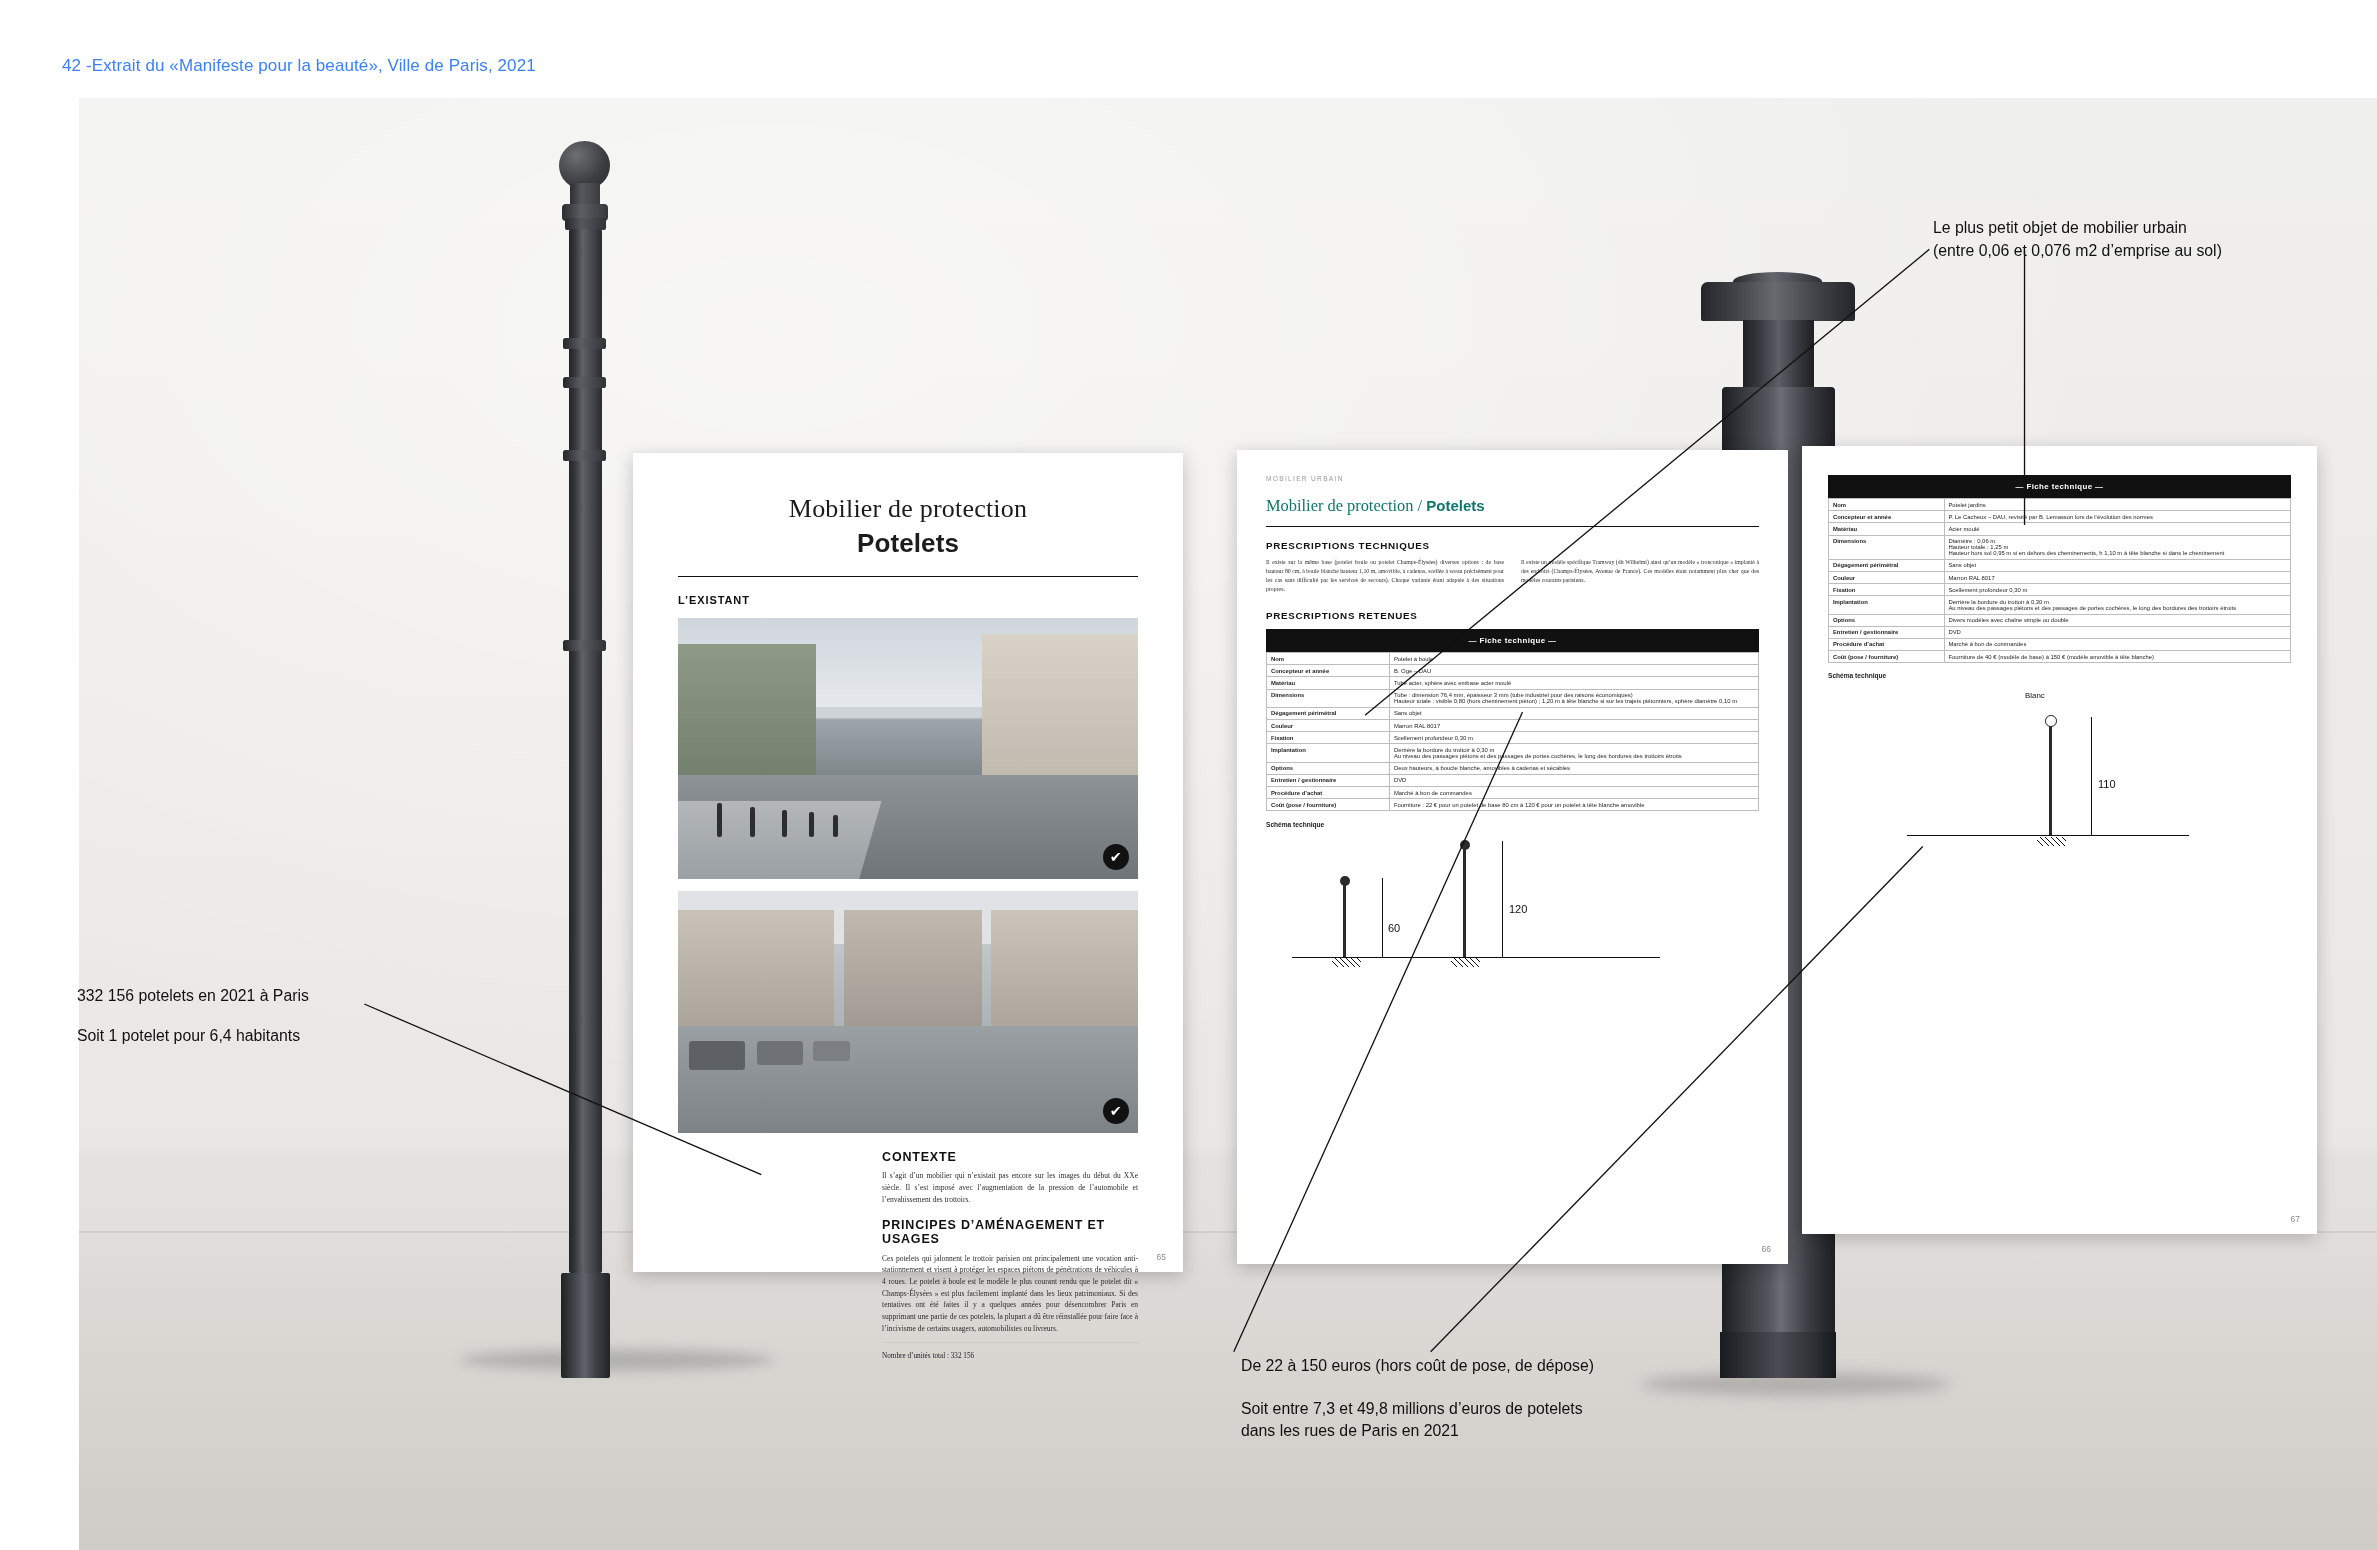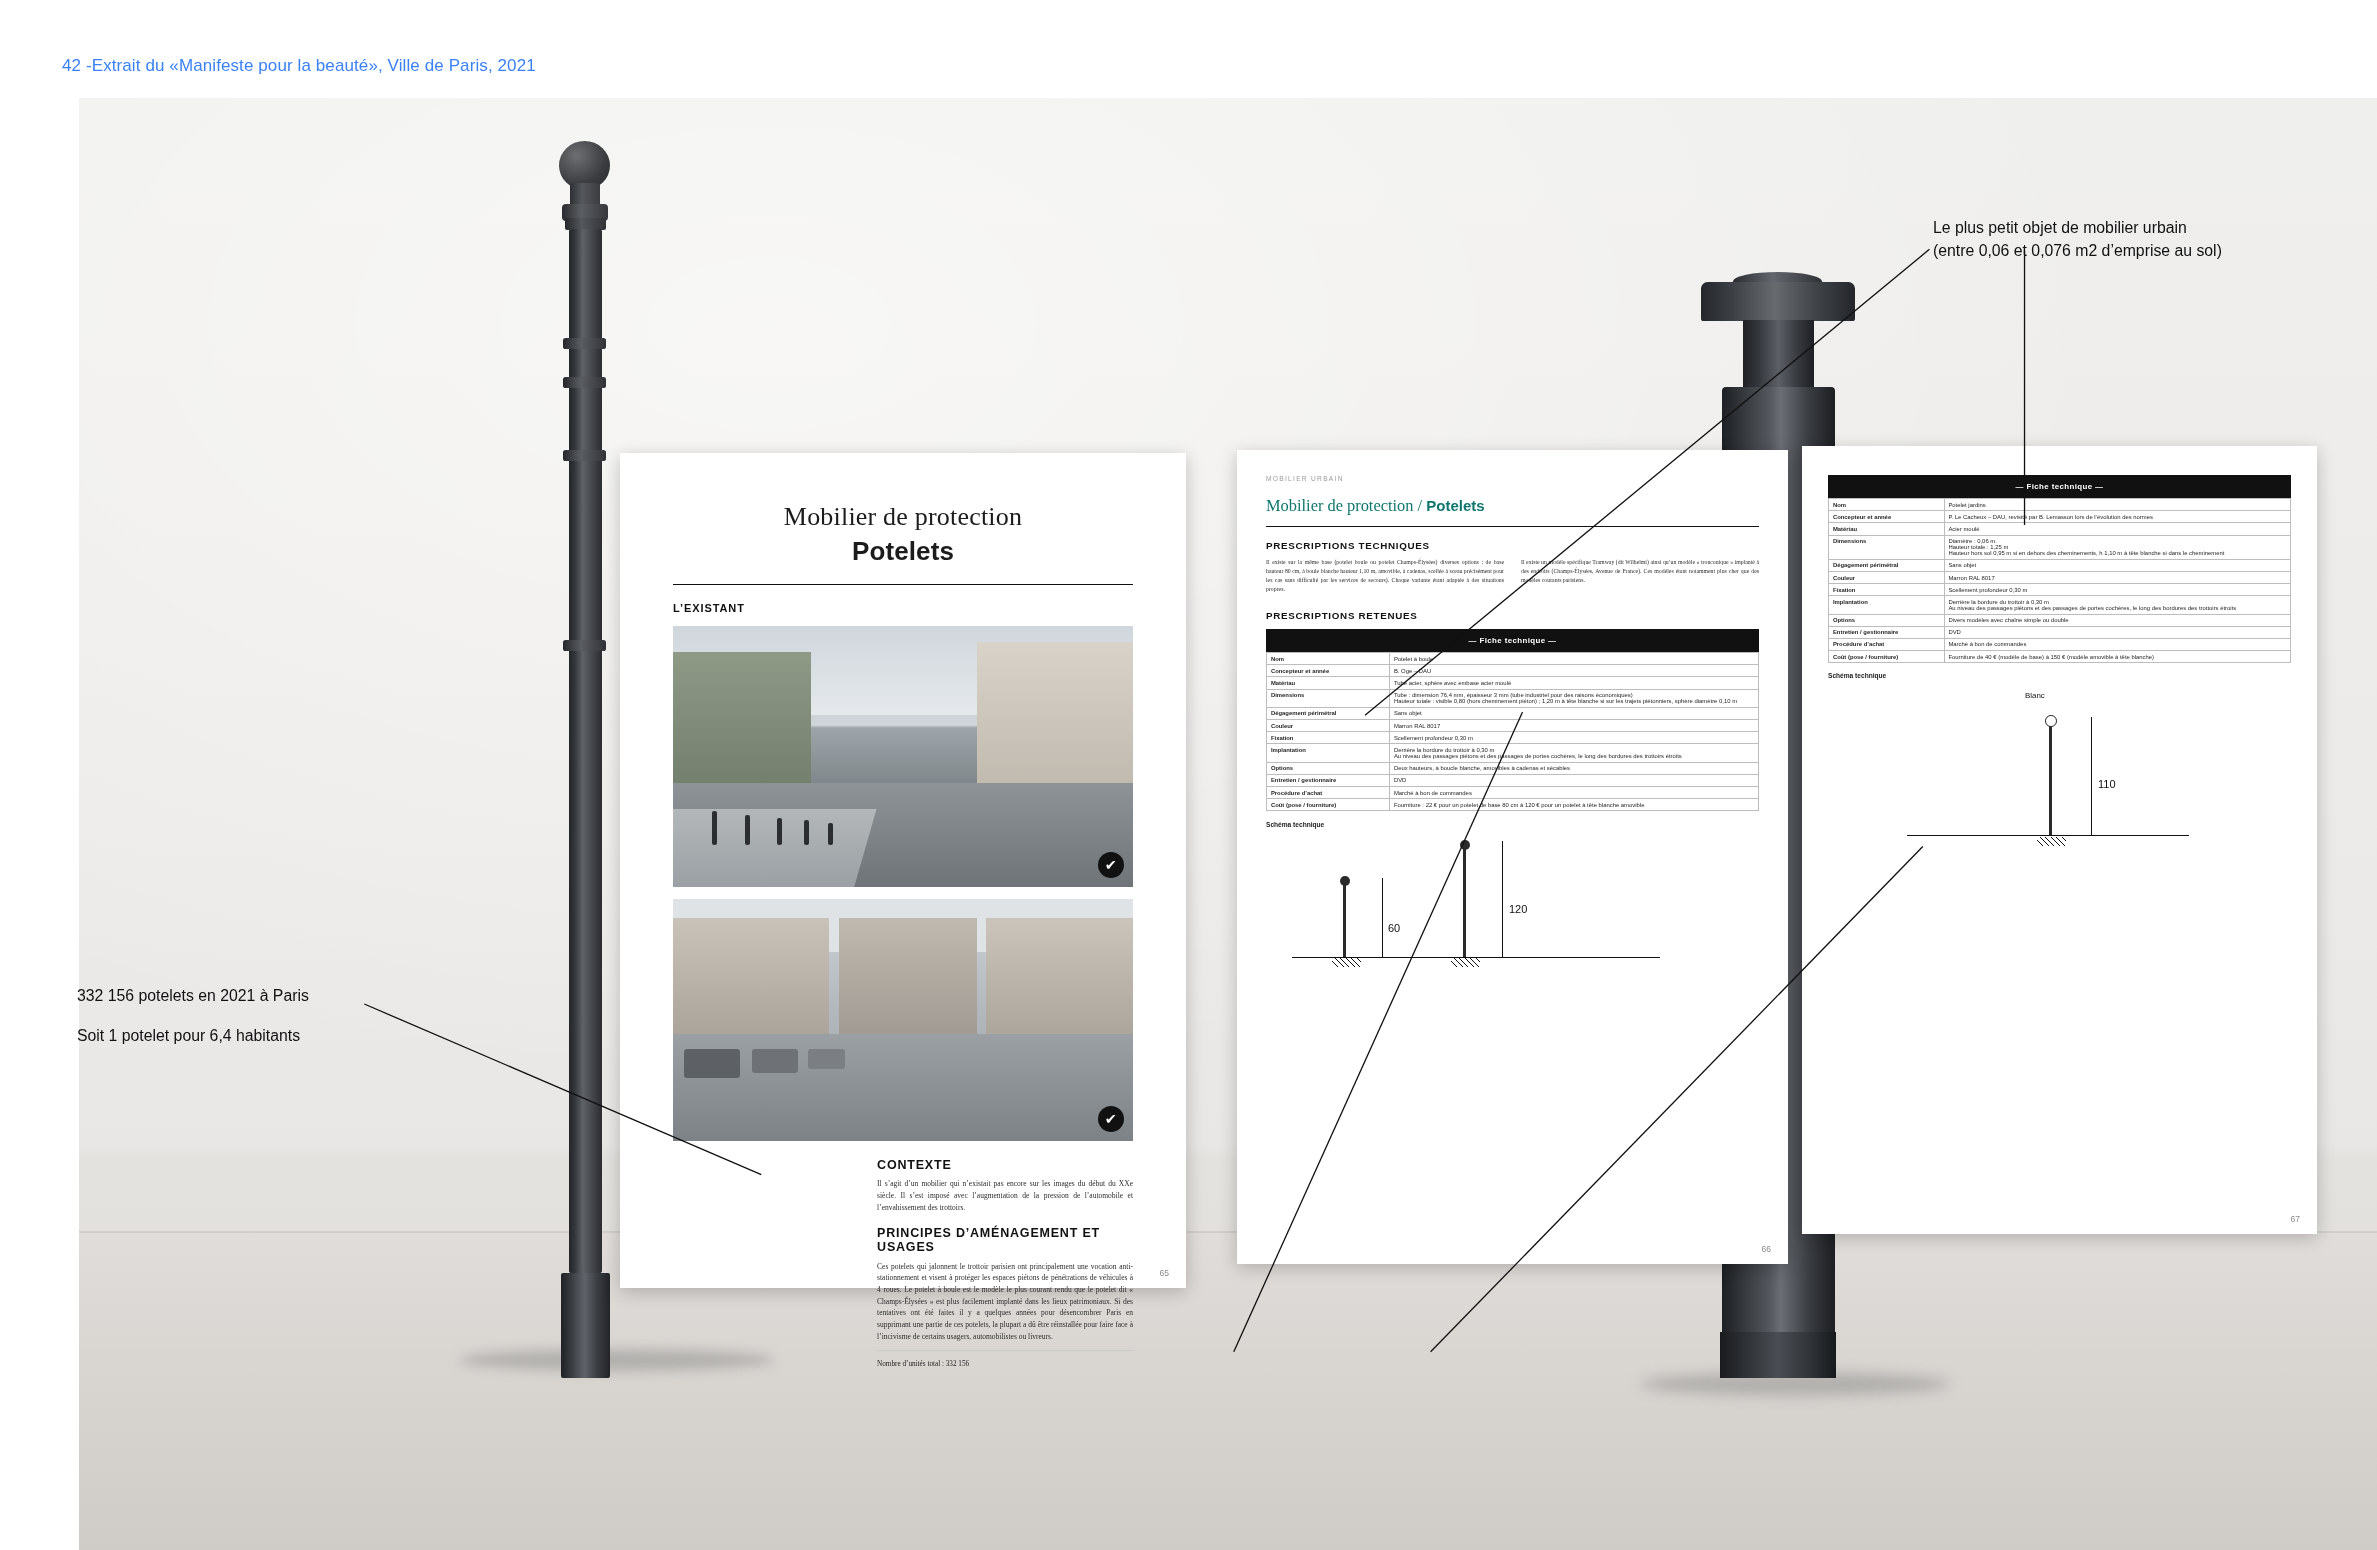--- a/index.html
+++ b/index.html
@@ -51,21 +51,21 @@
           background:linear-gradient(90deg,#191b1e 0%,#2c2f33 20%,#4a4e54 50%,#2e3135 80%,#171a1c 100%);}
   .b2-shadow{position:absolute;left:1641px;top:1372px;width:309px;height:23.6px;border-radius:50%;
              background:rgba(110,110,110,.35);filter:blur(6.6px);}
   .scratch{position:absolute;background:rgba(200,200,200,.25);}
 
   
   .page{position:absolute;background:#ffffff;box-shadow:0 3.9px 17px rgba(0,0,0,.22);}
   .page-num{position:absolute;right:17px;bottom:10.5px;font-size:8.5px;color:#8a8a8a;}
 
   
-  .page65{left:620px;top:453px;width:542px;height:811px;padding:12px;}
+  .page65{left:633px;top:453px;width:542px;height:811px;padding:4px;}
   .p65-inner{padding:37px 41px 0 41px;}
   .p65-title-serif{font-family:"Liberation Serif",serif;font-size:26px;color:#1c1c1c;text-align:center;letter-spacing:0.2px;}
   .p65-title-sans{font-size:26px;font-weight:bold;color:#1c1c1c;text-align:center;margin-top:3.9px;letter-spacing:0.1px;}
   .p65-rule{height:1.3px;background:#111;margin:17px 0 17px 0;}
   .p65-lexistant{font-size:11px;font-weight:bold;letter-spacing:0.9px;color:#111;}
   .photo{position:relative;margin-top:11.8px;background:#c9cdd1;overflow:hidden;}
   .photo1{height:261px;background:linear-gradient(180deg,#b9c2c9 0%,#cfd5d9 38%,#9ea5aa 39%,#7e8589 62%,#8d9296 100%);}
   .ph1-sky{position:absolute;left:0;top:0;width:100%;height:34%;background:linear-gradient(180deg,#cfd6dc,#e5e9ec);}
   .ph1-wall-r{position:absolute;right:0;top:6%;width:34%;height:64%;background:linear-gradient(180deg,#d8d2c8,#bdb6ab);}
   .ph1-wall-l{position:absolute;left:0;top:10%;width:30%;height:60%;background:linear-gradient(180deg,#8e9a86,#6f7b69);}
@@ -378,20 +378,25 @@
   <div class="callout" style="left:1933px;top:217px;">
     <div>Le plus petit objet de mobilier urbain</div>
     <div>(entre 0,06 et 0,076 m2 d’emprise au sol)</div>
   </div>
 
   <div class="callout" style="left:77px;top:985px;">
     <div>332 156 potelets en 2021 à Paris</div>
     <div style="margin-top:17px">Soit 1 potelet pour 6,4 habitants</div>
   </div>
 
+  <div class="callout" style="left:1241px;top:1355px;">
+    <div>De 22 à 150 euros (hors coût de pose, de dépose)</div>
+    <div style="margin-top:19.7px">Soit entre 7,3 et 49,8 millions d’euros de potelets</div>
+    <div>dans les rues de Paris en 2021</div>
+  </div>
 
   <svg class="lines" viewBox="0 0 3622 2362" width="2377" height="1550">
     <line x1="2940" y1="380" x2="2080" y2="1090" stroke="#111" stroke-width="2"></line>
     <line x1="3085" y1="382" x2="3085" y2="800" stroke="#111" stroke-width="2"></line>
     <line x1="555" y1="1530" x2="1160" y2="1790" stroke="#111" stroke-width="2"></line>
     <line x1="1880" y1="2060" x2="2320" y2="1085" stroke="#111" stroke-width="2"></line>
     <line x1="2180" y1="2060" x2="2930" y2="1290" stroke="#111" stroke-width="2"></line>
   </svg>
 
 </div>

